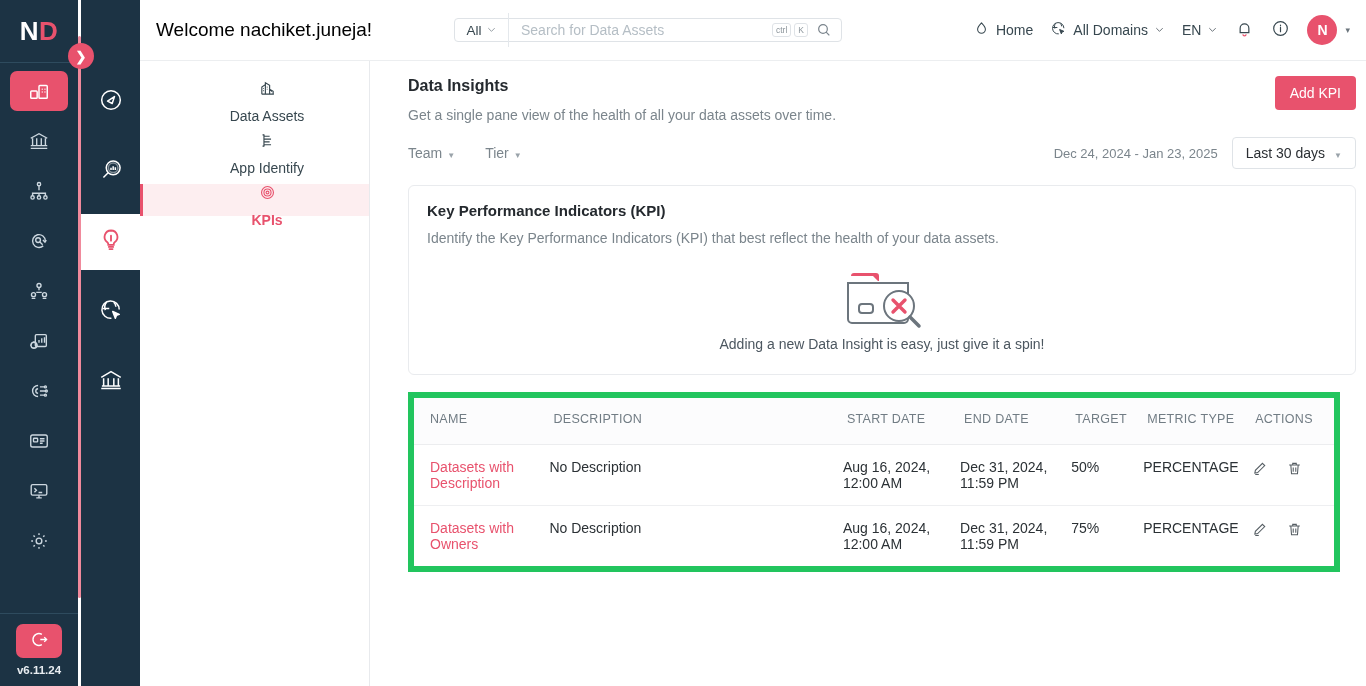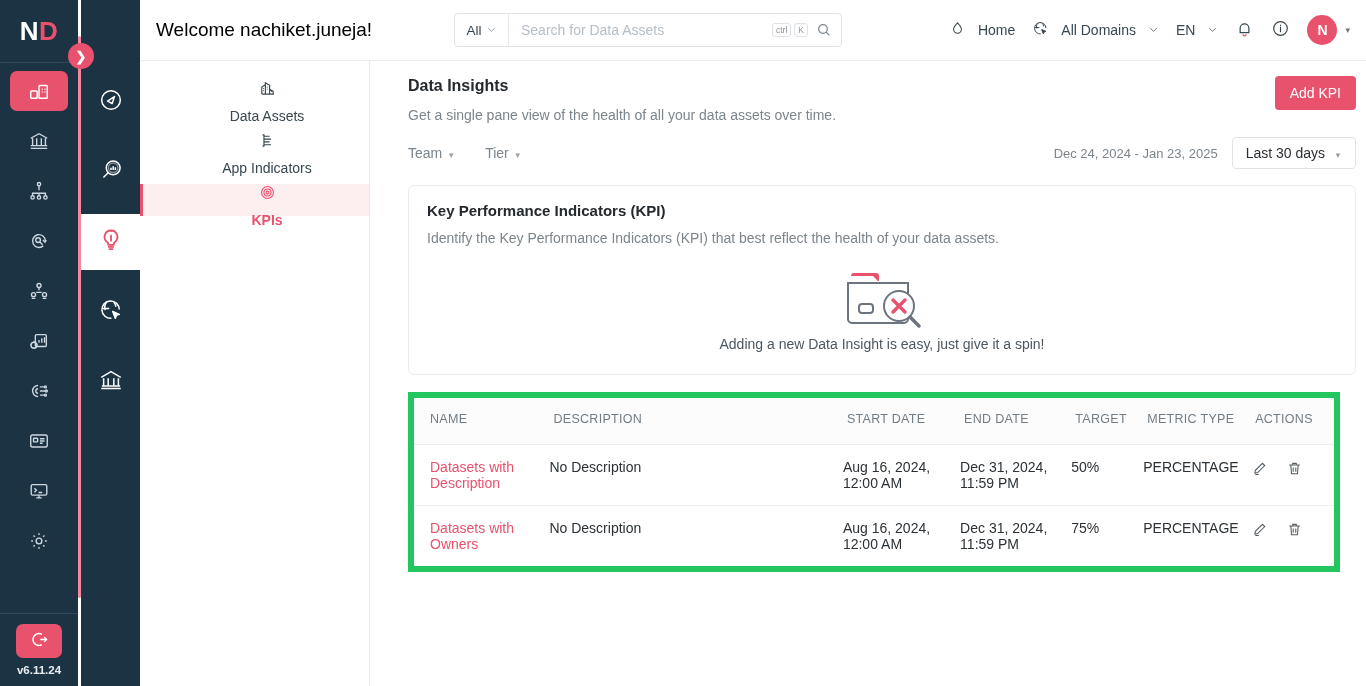--- a/index.html
+++ b/index.html
@@ -106,21 +106,21 @@
     display: flex; align-items: center;
     border-bottom: 1px solid #eceef0;
     z-index: 3;
   }
   #welcome {
     margin-left: 16px; width: 280px;
     font-size: 19px; color: #000000; font-weight: normal;
     white-space: nowrap;
   }
   #searchbar {
-    display: flex; align-items: center; height: 34px;
+    display: flex; align-items: center; height: 24px;
     border: 1px solid #dfe3e7; border-radius: 4px;
     width: 388px; margin-left: 18px; background: #fff;
   }
   #search-scope {
     width: 54px; height: 34px; display: flex; align-items: center;
     justify-content: center; gap: 4px;
     font-size: 13.5px; color: #37474f;
     border-right: 1px solid #e4e8ec;
   }
   #search-input {
@@ -134,21 +134,21 @@
     border-radius: 3px; padding: 2px 3px; line-height: 1; margin-right: 3px;
     font-family: "Liberation Sans", sans-serif;
   }
   #search-go { padding: 0 9px 0 5px; color: #7a848c; display: flex; align-items: center; }
 
   #header-right {
     margin-left: auto; display: flex; align-items: center;
     gap: 17px; padding-right: 16px;
   }
   .hdr-item {
-    display: flex; align-items: center; gap: 12px;
+    display: flex; align-items: center; gap: 6px;
     font-size: 14px; color: #37474f; white-space: nowrap;
   }
   .avatar {
     width: 30px; height: 30px; border-radius: 50%; background: #e8526d;
     color: #fff; font-size: 14px; font-weight: bold;
     display: flex; align-items: center; justify-content: center;
   }
   .caret-sm { color: #6b757d; font-size: 9px; }
 
   
@@ -403,21 +403,21 @@
       </span>
       <span>Data Assets</span>
     </div>
     <div class="nav-item" style="margin-bottom:20px;">
       <span class="nav-ico">
         <svg width="17" height="17" viewBox="0 0 24 24" fill="none" stroke="currentColor" stroke-width="1.6">
           <path d="M7 4v16M7 6h8M7 10h10M7 14h8M7 18h10"></path>
           <path d="M5 4h2.5M5 20h2.5"></path>
         </svg>
       </span>
-      <span>App Indicators</span>
+      <span>App Identify</span>
     </div>
     <div class="nav-item active">
       <span class="nav-ico">
         <svg width="17" height="17" viewBox="0 0 24 24" fill="none" stroke="currentColor" stroke-width="1.6">
           <circle cx="12" cy="12" r="8.4"></circle>
             <circle cx="12" cy="12" r="5"></circle>
             <circle cx="12" cy="12" r="2"></circle>
         </svg>
       </span>
       <span>KPIs</span>

